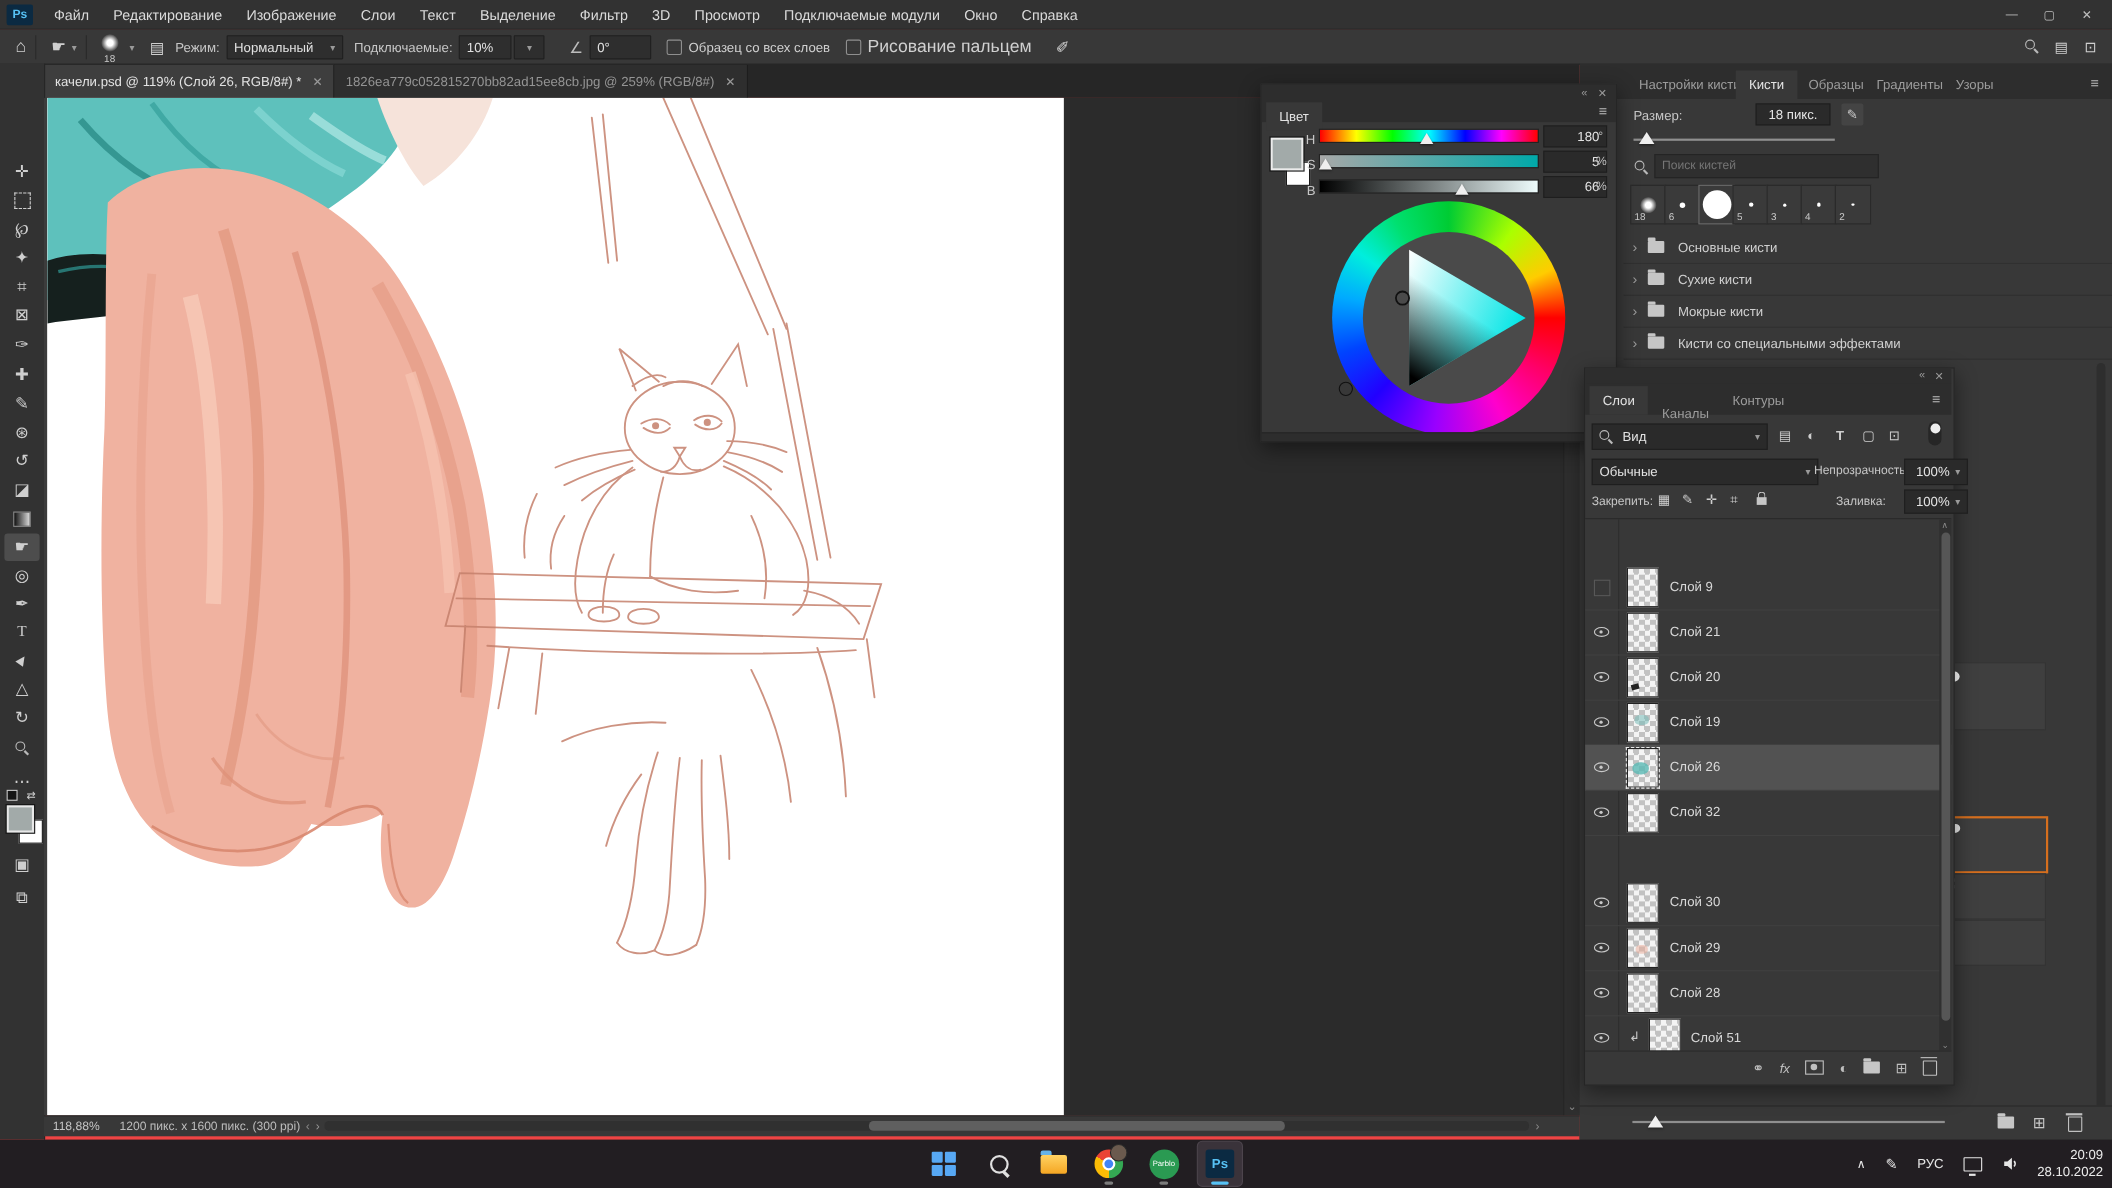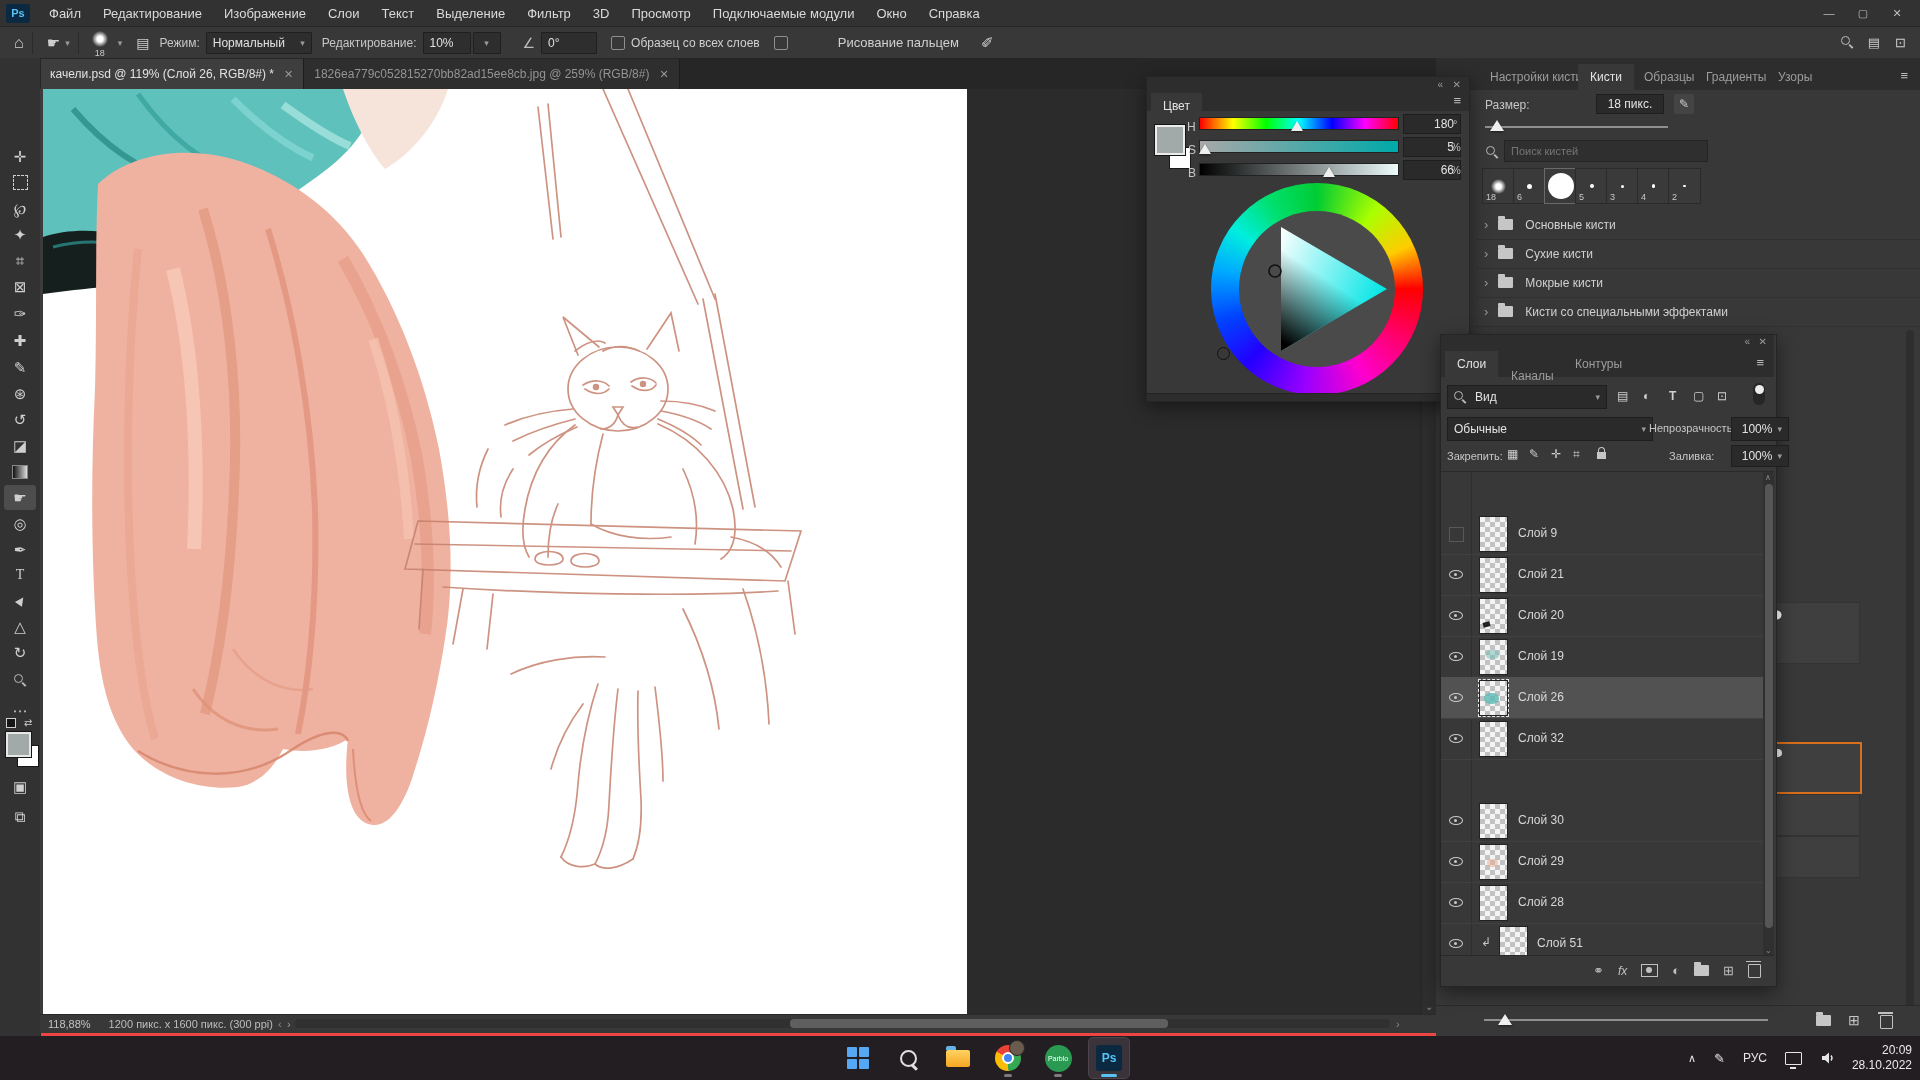--- a/index.html
+++ b/index.html
@@ -138,31 +138,31 @@
       <span style="position:absolute;left:5px;top:1px;width:16px;height:16px;border-radius:50%;background:radial-gradient(circle,#fff 25%,rgba(255,255,255,0) 72%);"></span>
       <span style="position:absolute;left:8px;bottom:-2px;font-size:9px;color:#c9c9c9;">18</span>
     </span>
     <span class="chev">▾</span>
     <span style="margin-left:14px;font-size:14px;color:#cfcfcf;">▤</span>
     <span class="opt-label">Режим:</span>
     <span class="opt-box" style="width:92px;justify-content:space-between;">
       <span>Нормальный</span>
       <span class="chev">▾</span>
     </span>
-    <span class="opt-label">Редактирование:</span>
+    <span class="opt-label">Подключаемые:</span>
     <span class="opt-box" style="width:34px;">10%</span>
     <span class="opt-box" style="width:14px;justify-content:center;margin-left:2px;">
         <span class="chev" style="margin:0;">▾</span>
       </span>
     <span style="margin-left:22px;font-size:14px;color:#bdbdbd;">∠</span>
     <span class="opt-box" style="width:42px;margin-left:6px;">0°</span>
     <span class="cbx"></span>
     <span style="font-size:12px;color:#d0d0d0;">Образец со всех слоев</span>
     <span class="cbx"></span>
-    <span style="font-size:13px;color:#d0d0d0;margin-left:44px;">Рисование пальцем</span>
+    <span style="font-size:16px;color:#d0d0d0;">Рисование пальцем</span>
     <span style="margin-left:22px;font-size:15px;color:#cfcfcf;">✐</span>
     <span style="position:absolute;right:66px;" class="mag"></span>
     <span style="position:absolute;right:40px;font-size:13px;color:#cfcfcf;">▤</span>
     <span style="position:absolute;right:14px;font-size:13px;color:#cfcfcf;">⊡</span>
   </div>
 
   <div class="abs tabstrip">
     <div class="doc-tab active">
       <span>качели.psd @ 119% (Слой 26, RGB/8#) *</span>
       <span class="tab-close">✕</span>

